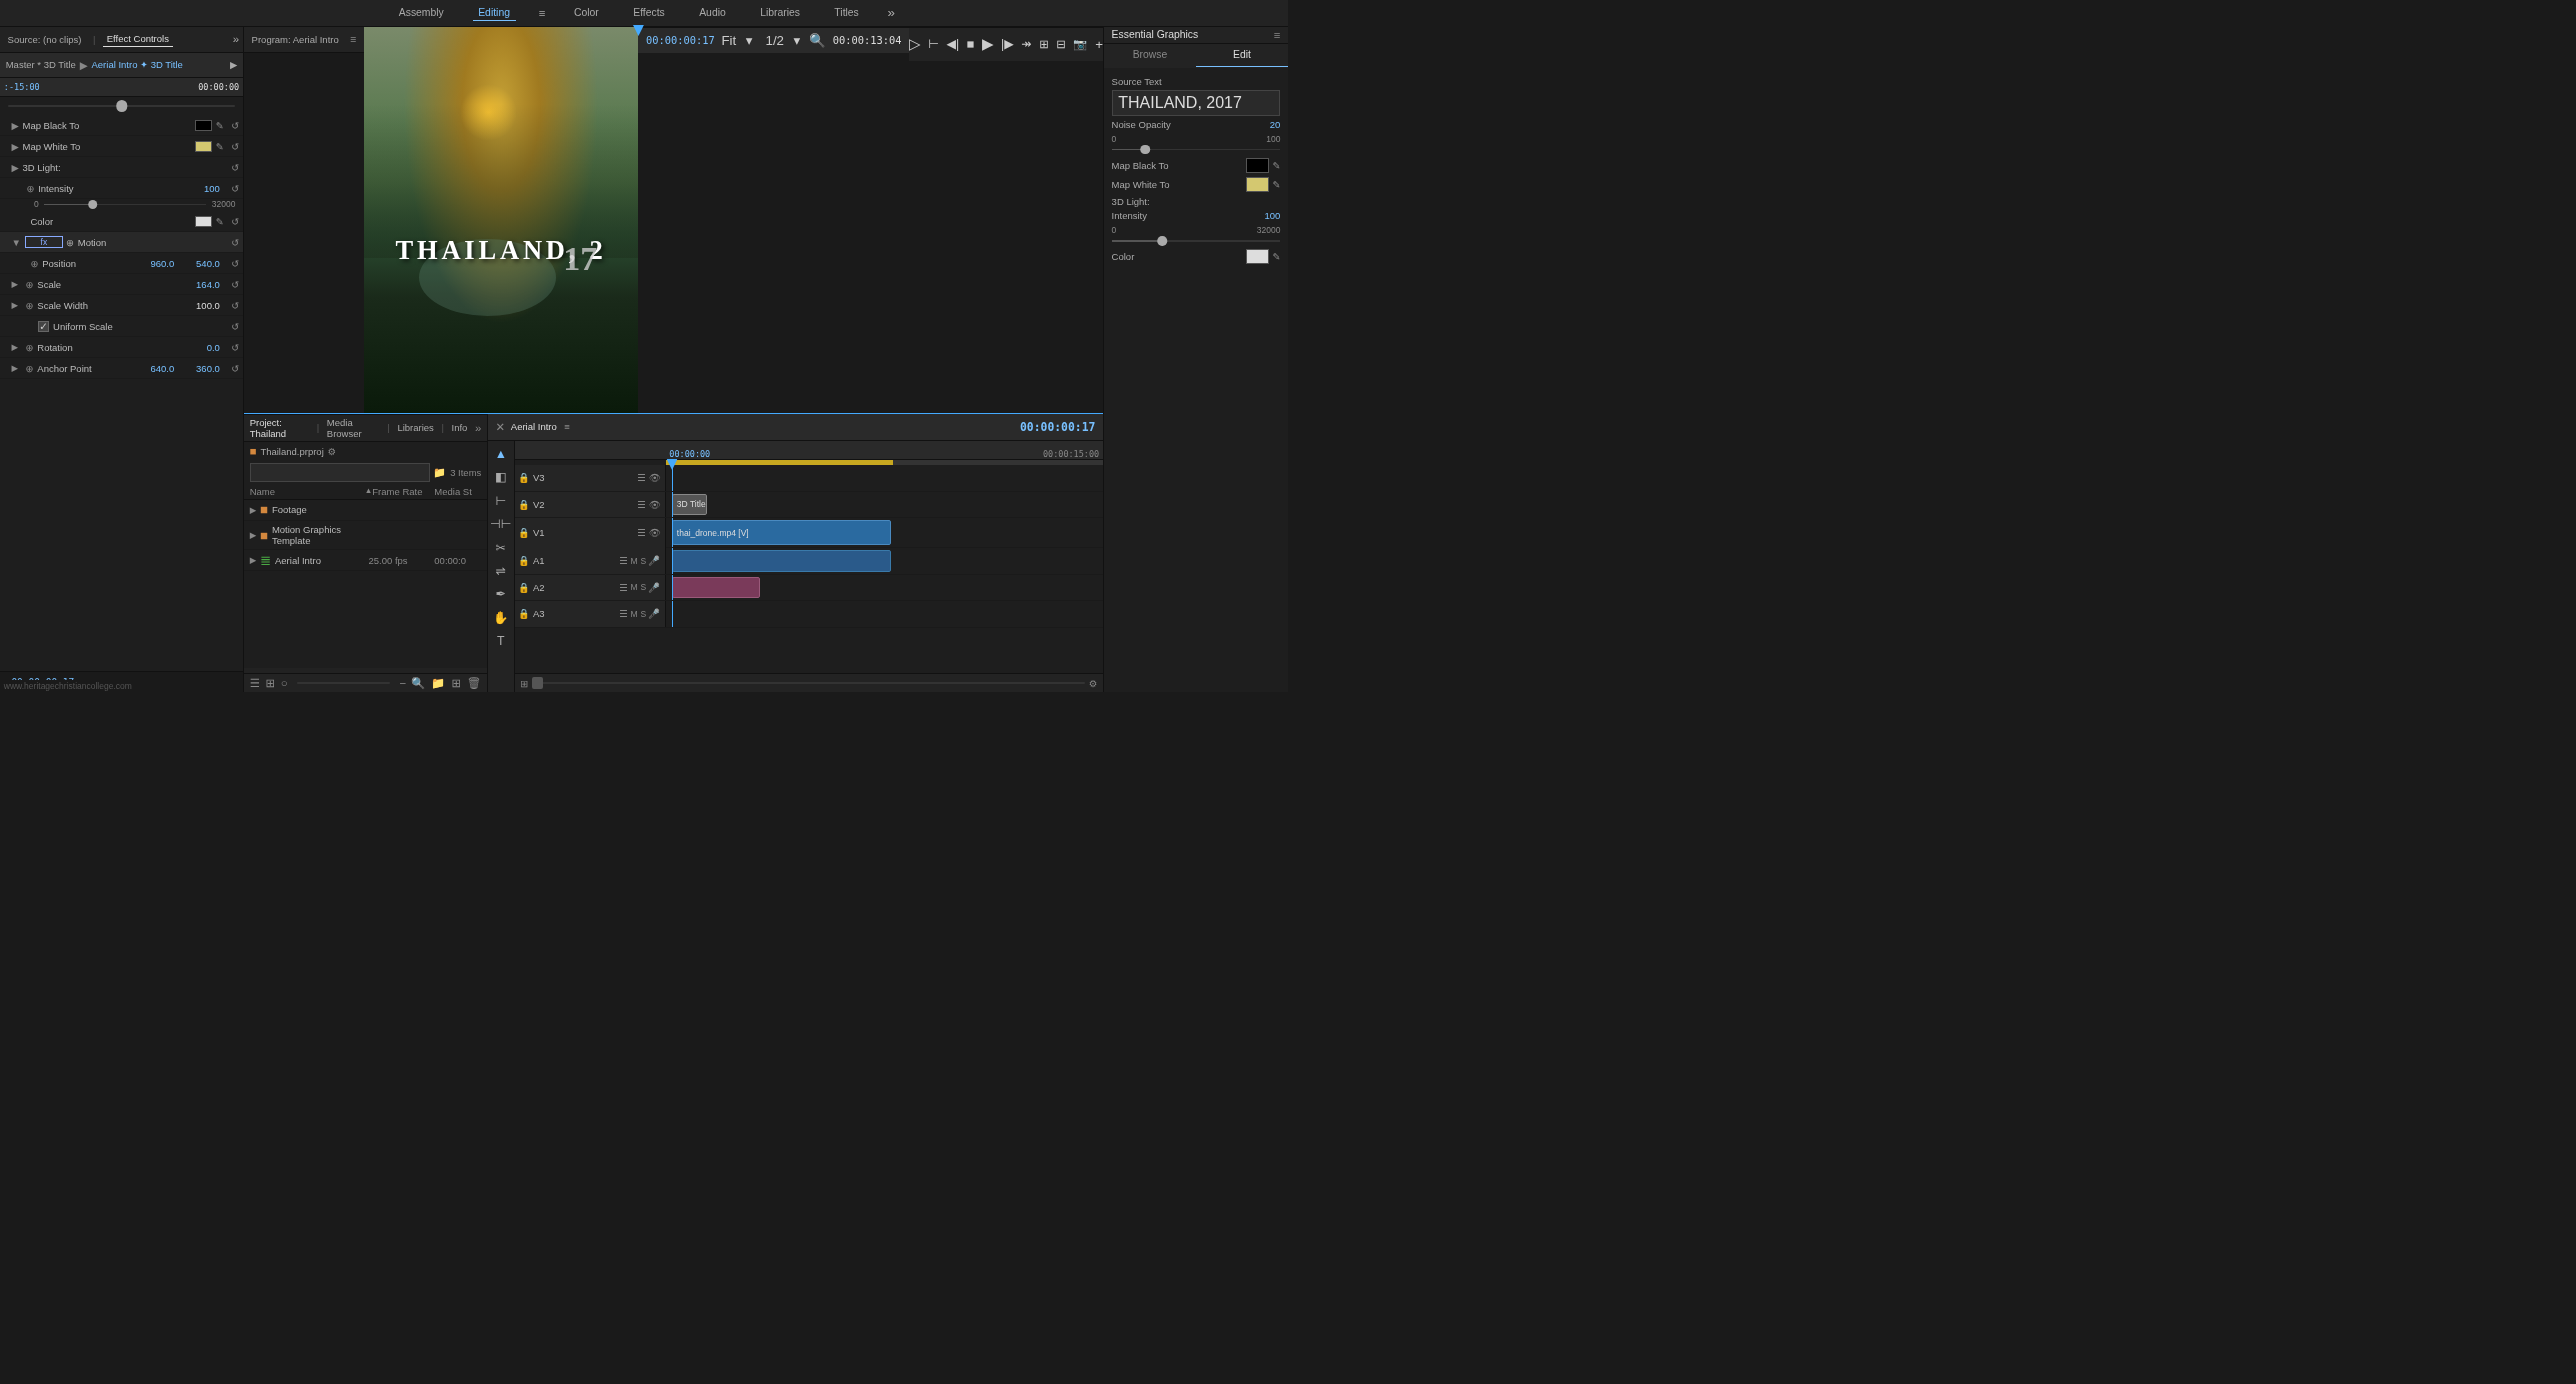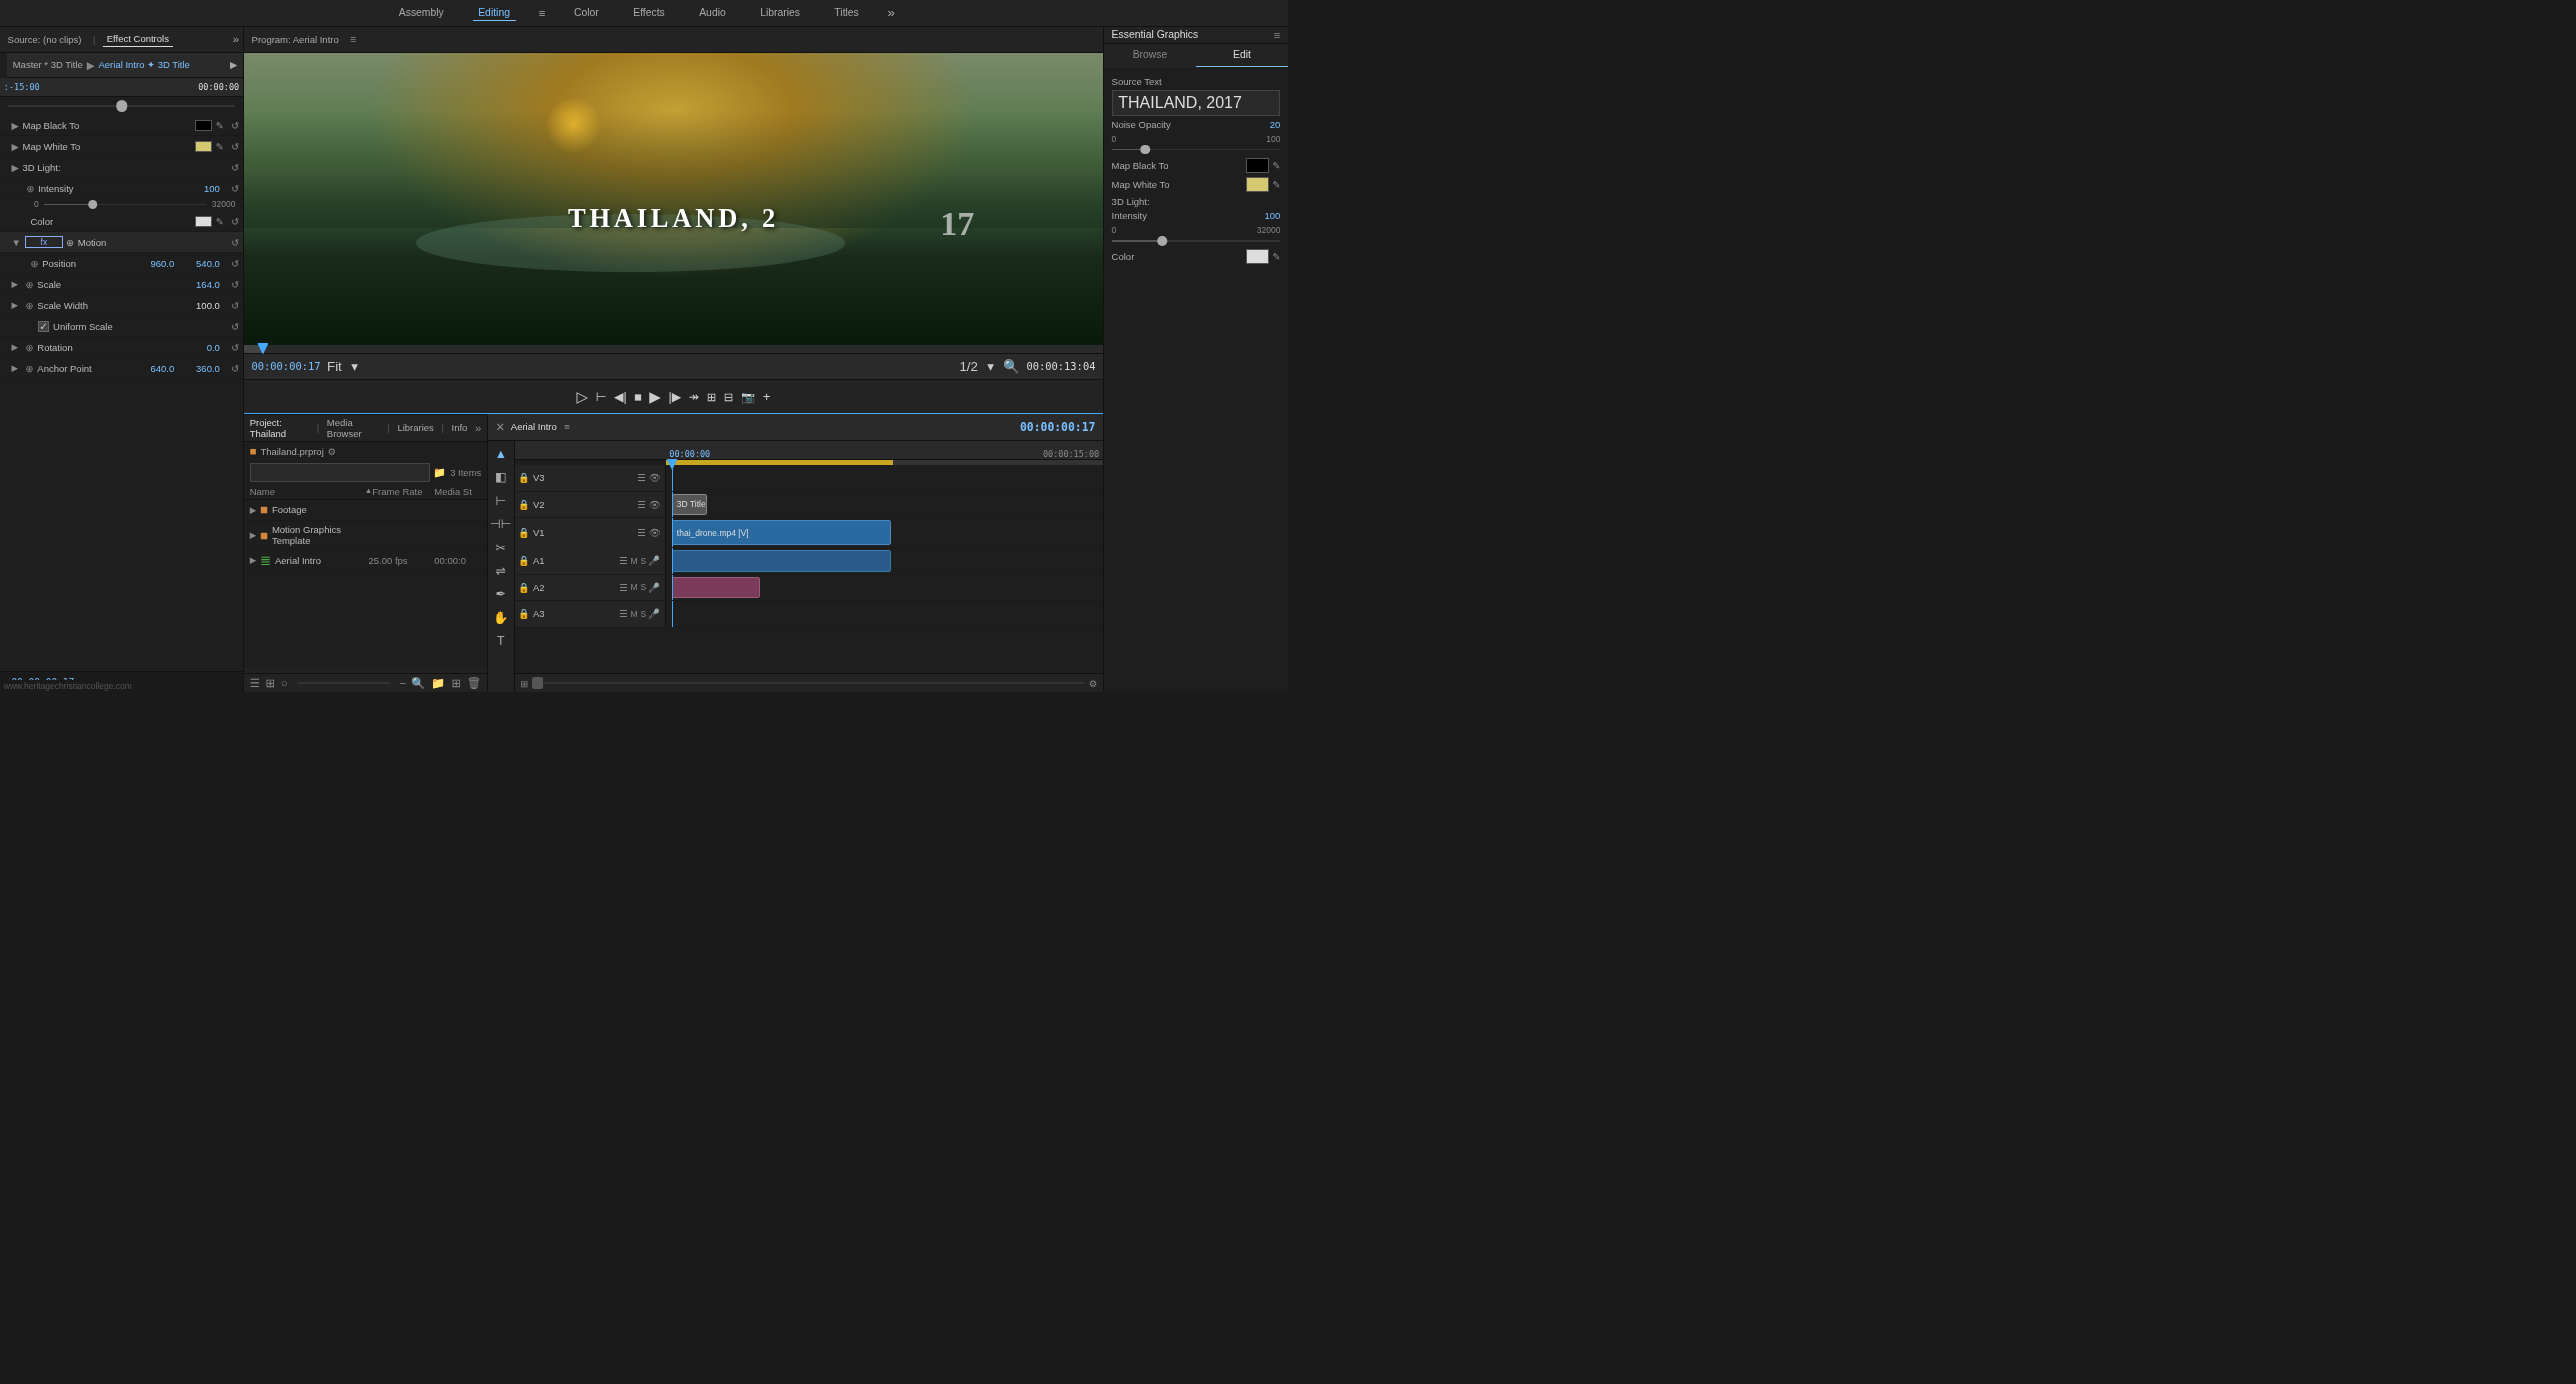--- a/index.html
+++ b/index.html
@@ -91,21 +91,20 @@
       overflow-x: hidden;
     }
 
     .master-row {
       display: flex;
       align-items: center;
       background: #2a2a2a;
       padding: 2.8px 5.7px;
       height: 24.6px;
       border-bottom: 0.9px solid #111;
-      margin-left: 7px;
     }
     .master-label { color: #aaa; font-size: 9.5px; }
     .master-title { color: #78c0ff; font-size: 9.5px; cursor: pointer; }
     .master-arrow { color: #aaa; font-size: 9.5px; margin-left: auto; }
 
     .timeline-header {
       display: flex;
       background: #2a2a2a;
       height: 19px;
       border-bottom: 0.9px solid #111;
@@ -716,21 +715,21 @@
 
     </div>
 
     <div style="background:#1a1a1a;padding:2.8px 5.7px;border-top:0.9px solid #111;display:flex;align-items:center;">
       <span class="timecode-display">00:00:00:17</span>
     </div>
   </div>
 
   <div style="flex:1;display:flex;flex-direction:column;">
 
-    <div style="flex:1;display:flex;flex-direction:column;min-height:0;">
+    <div style="flex:1;display:flex;flex-direction:row;min-height:0;">
 
       <div class="center-tabs">
         <span class="center-tab">Program: Aerial Intro</span>
         <span style="color:#888;margin-left:3.8px;">≡</span>
       </div>
 
       <div class="preview-area">
         <div class="preview-image">
           <div class="preview-landscape"></div>
 

